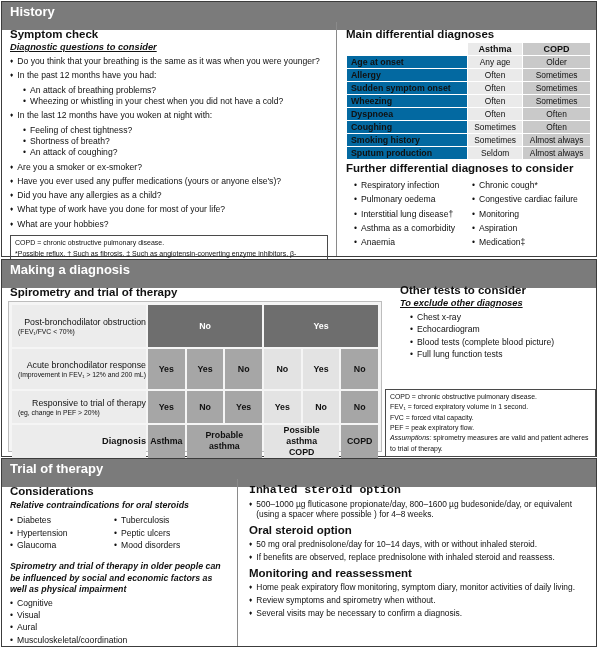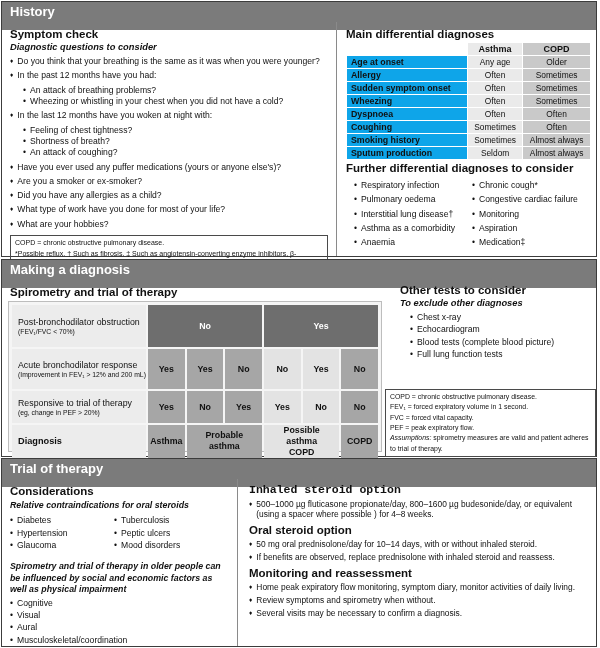--- a/index.html
+++ b/index.html
@@ -10,58 +10,58 @@
   }
   .section { position:absolute; left:1px; width:594px; border:1px solid #3c3c3c; background:#fff; }
   #sec-history   { top:1px;   height:254px; }
   #sec-diagnosis { top:259px; height:196px; }
   #sec-trial     { top:458px; height:187px; }
   .secbar {
     height:28px; background:#7b7b7b; color:#fff; font-weight:bold;
     font-size:13px; line-height:20px; padding-left:8px;
   }
   .h1 { font-size:11.5px; font-weight:bold; margin:3px 0 2px; }
-  .h2 { font-size:9.3px; font-weight:bold; font-style:italic; margin:0 0 4px; }
+  .h2 { font-size:9.3px; font-weight:bold; font-style:italic; margin:0 0 4px;text-decoration:underline; }
   .h3 { font-size:11.5px; font-weight:bold; margin:4px 0 3px; }
 
   
   .row { display:flex; gap:4px; font-size:8.6px; line-height:1.2; margin:4px 0; }
   .row .dbul { font-size:6.5px; line-height:10px; flex:0 0 auto; }
   .row .rbul { font-size:8.6px; line-height:10px; flex:0 0 auto; }
   .subrow { margin:1px 0 1px 13px; display:flex; gap:4px; font-size:8.6px; line-height:1.2; }
 
   
   .hist-left  { position:absolute; left:0; top:20px; bottom:0; width:335px;
                 border-right:1px solid #8a8a8a; padding:3px 8px; box-sizing:border-box; }
   .hist-right { position:absolute; left:336px; top:20px; right:0; bottom:0;
                 padding:3px 5px 0 8px; box-sizing:border-box; }
   .footbox { border:1px solid #4a4a4a; padding:2px 4px; font-size:7px; line-height:1.5; margin-top:6px; }
 
   table.diff { border-collapse:separate; border-spacing:1px; width:100%; margin-top:2px; }
   table.diff th, table.diff td { padding:0 4px; height:12px; vertical-align:middle; }
   table.diff th { font-size:9px; font-weight:bold; text-align:center; }
-  table.diff td.lbl { font-size:8.8px; font-weight:bold; text-align:left; width:112px; background:#0ea5e9; }
+  table.diff td.lbl { font-size:8.8px; font-weight:bold; text-align:left; width:112px; background:#0369a1; }
   table.diff td.val { font-size:8.4px; text-align:center; }
   .bg-lt { background:#eaeaea; } .bg-dk { background:#c9c9c9; } .bg-none { background:transparent; }
 
   .twocol { display:flex; margin-left:8px; }
   .twocol .col { width:118px; }
   .twocol .col + .col { width:auto; }
 
   
   .spiro-title { position:absolute; left:8px; top:26px; font-size:11.5px; font-weight:bold; }
   .spiro-panel { position:absolute; left:6px; top:41px; width:374px; height:151px;
                  background:#f5f5f5; border:1px solid #bdbdbd; box-sizing:border-box; padding:3px; }
   .spiro-grid { display:grid; grid-template-columns:134px repeat(6,1fr);
                 grid-template-rows:42px 40px 32px 1fr; gap:2px; height:100%; }
   .cell { display:flex; align-items:center; justify-content:center; text-align:center;
           font-size:8.8px; font-weight:bold; white-space:pre-line; line-height:1.25; }
   .cell-label { background:#ececec; display:flex; flex-direction:column; justify-content:center;
                 padding-left:6px; text-align:left; }
-  .cell-label .main { font-size:8.8px; }
+  .cell-label .main { font-size:8.8px;text-align:right; }
   .cell-label .sub  { font-size:6.8px; margin-top:1px; }
   .cell-label.diag .main { font-weight:bold; font-size:9.2px; }
   .cell-hdr  { background:#6e6e6e; color:#fff; }
   .cell-med  { background:#a6a6a6; }
   .cell-light{ background:#e3e3e3; }
 
   .other-tests { position:absolute; left:398px; top:24px; width:196px; }
   .other-tests .row { margin:2px 0 2px 10px; }
   .spiro-foot { position:absolute; left:383px; top:129px; width:211px; border:1px solid #4a4a4a;
                 padding:2px 4px; font-size:6.9px; line-height:1.5; box-sizing:border-box; }
@@ -116,25 +116,25 @@
       <span class="rbul">•</span>
       <span>Shortness of breath?</span>
     </div>
     <div class="subrow">
       <span class="rbul">•</span>
       <span>An attack of coughing?</span>
     </div>
 
     <div class="row">
       <span class="dbul">♦</span>
+      <span>Are you a smoker or ex-smoker?</span>
+    </div>
+    <div class="row">
+      <span class="dbul">♦</span>
       <span>Have you ever used any puffer medications (yours or anyone else's)?</span>
-    </div>
-    <div class="row">
-      <span class="dbul">♦</span>
-      <span>Are you a smoker or ex-smoker?</span>
     </div>
     <div class="row">
       <span class="dbul">♦</span>
       <span>Did you have any allergies as a child?</span>
     </div>
     <div class="row">
       <span class="dbul">♦</span>
       <span>What type of work have you done for most of your life?</span>
     </div>
     <div class="row">

